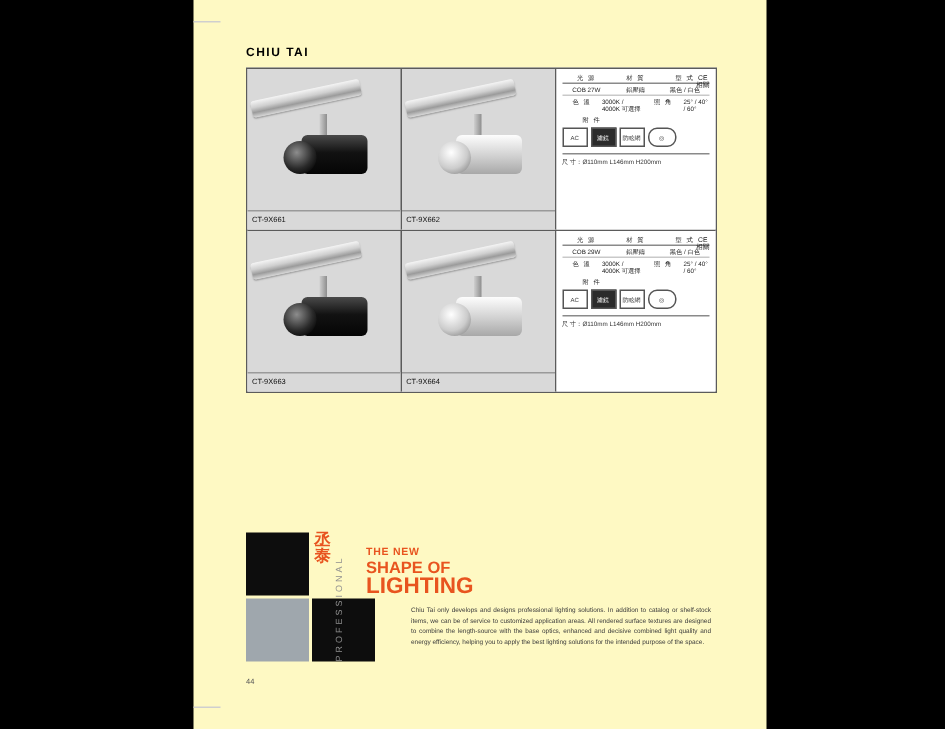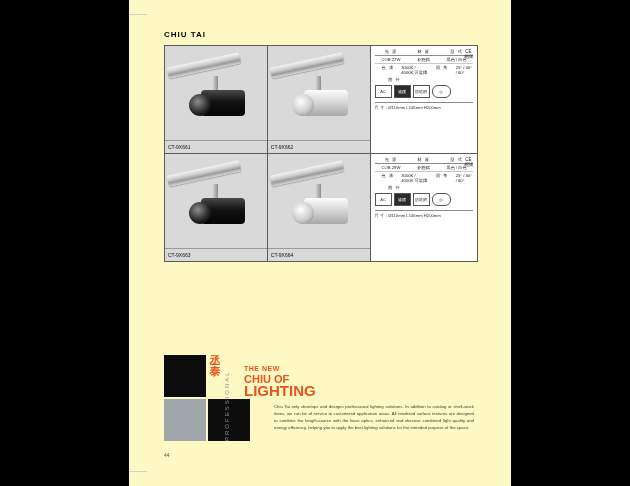--- a/index.html
+++ b/index.html
@@ -212,20 +212,20 @@
   </div>
 
   <div class="bottom">
     <div class="sq sq1"></div>
     <div class="sq sq2"></div>
     <div class="sq sq3"></div>
     <div class="vert-cn">丞泰</div>
     <div class="vert-pro">PROFESSIONAL</div>
     <div class="headline">
       <div class="l1">THE NEW</div>
-      <div class="l2">CHIU OF</div>
+      <div class="l2">SHAPE OF</div>
       <div class="l3">LIGHTING</div>
     </div>
     <div class="para">Chiu Tai only develops and designs professional lighting solutions. In addition to catalog or shelf-stock items, we can be of service to customized application areas. All rendered surface textures are designed to combine the length-source with the base optics, enhanced and decisive combined light quality and energy efficiency, helping you to apply the best lighting solutions for the intended purpose of the space.</div>
   </div>
 
   <div class="pageno">44</div>
 </div>
 
 </body></html>

